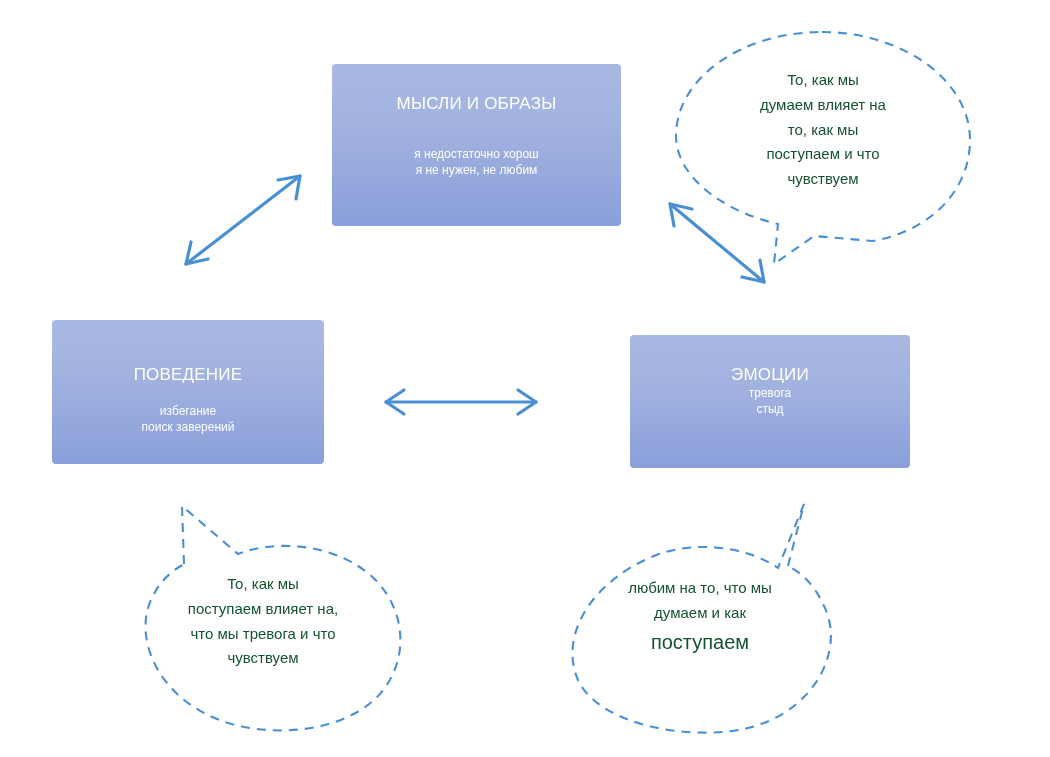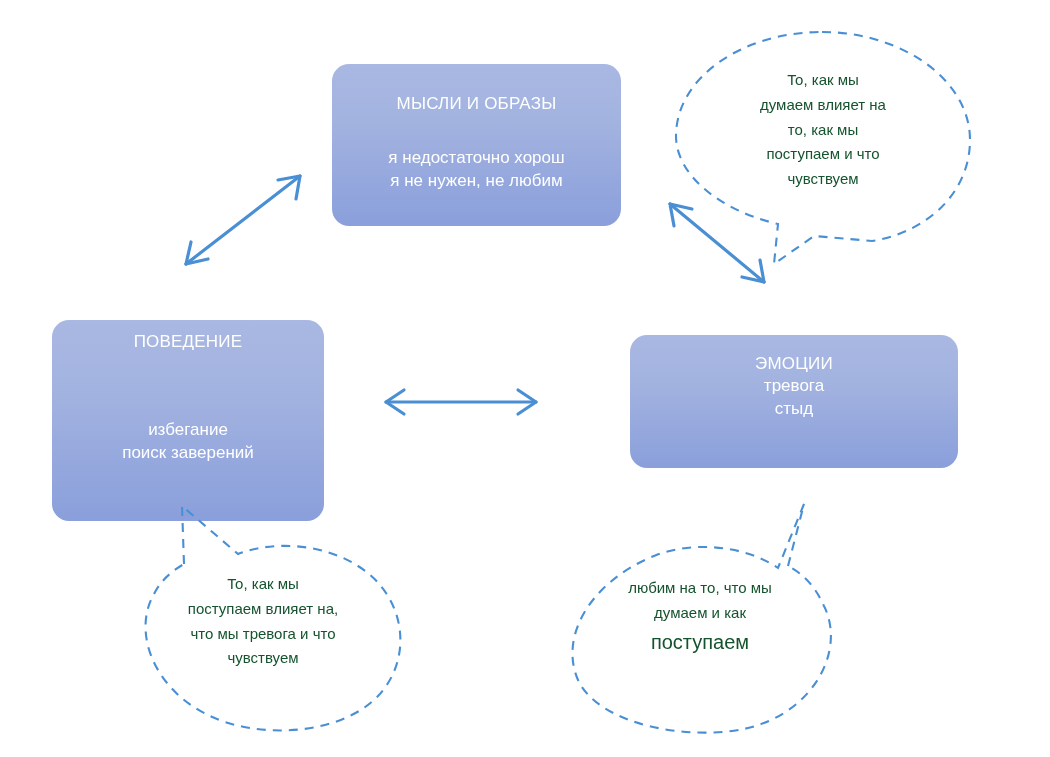--- a/index.html
+++ b/index.html
@@ -14,57 +14,56 @@
     position: relative;
     width: 1050px;
     height: 757px;
     background: #ffffff;
     overflow: hidden;
   }
 
   
   .node {
     position: absolute;
-    border-radius: 17px;
+    border-radius: 4px;
     background: linear-gradient(to bottom, #A9B8E2 0%, #A3B3E0 35%, #8A9FDB 100%);
     box-sizing: border-box;
     display: flex;
     flex-direction: column;
     align-items: center;
     color: #ffffff;
     text-align: center;
     line-height: 1.32;
     user-select: none;
   }
   .node .node-title {
     font-size: 17px;
     letter-spacing: 0.2px;
     white-space: nowrap;
   }
   .node .node-body {
-    font-size: 17px;
+    font-size: 12px;
   }
   .node .node-body div { white-space: nowrap; }
 
   #node-thoughts {
     left: 332px; top: 64px; width: 289px; height: 162px;
     padding-top: 29px;
   }
   #node-thoughts .node-body { margin-top: 32px; }
 
   #node-behavior {
-    left: 52px; top: 320px; width: 272px; height: 201px;
-    padding-top: 11px;
-    gap: 48px;
+    left: 52px; top: 320px; width: 272px; height: 144px;
+    padding-top: 44px;
   }
   #node-behavior .node-body { margin-top: 18px; }
 
   #node-emotions {
-    left: 630px; top: 335px; width: 328px; height: 133px;
-    padding-top: 18px;
+    left: 630px; top: 335px; width: 280px; height: 133px;
+    padding-top: 29px;
   }
   #node-emotions .node-body { }
 
   
   .bubble {
     position: absolute;
   }
   .bubble svg { display: block; overflow: visible; }
   .bubble .bubble-text {
     position: absolute;

